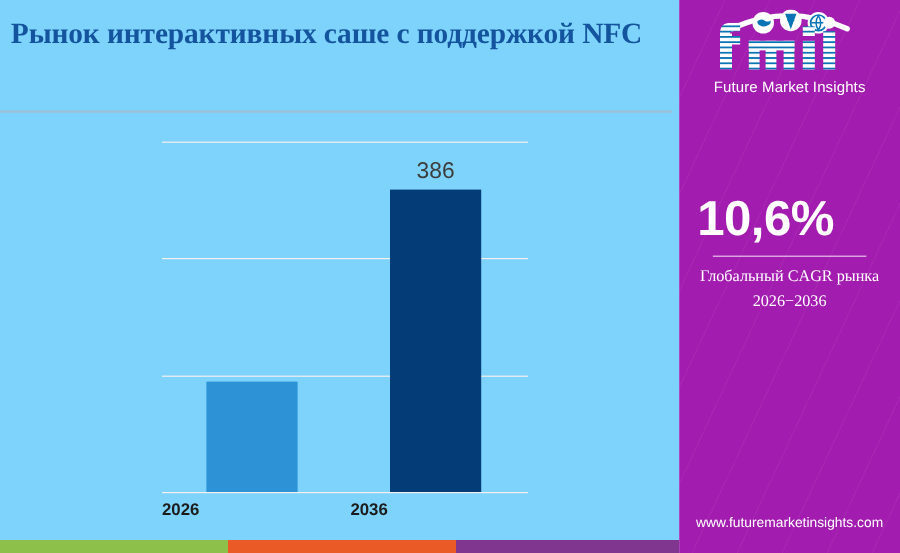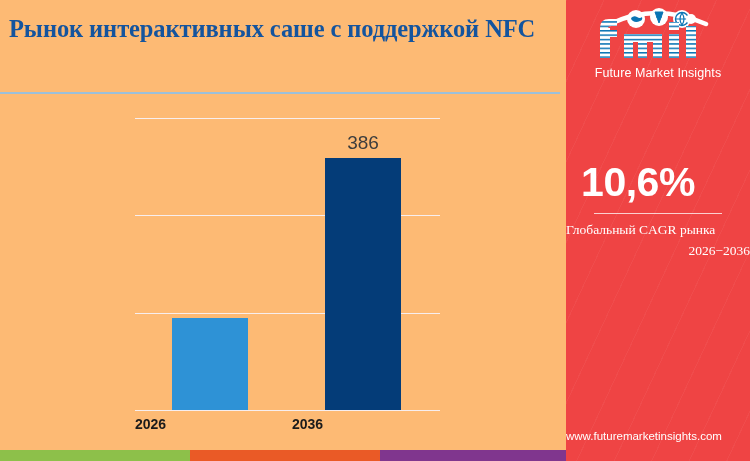--- a/index.html
+++ b/index.html
@@ -6,21 +6,21 @@
   body{
     width:750px;height:461px;
     background:#ffffff;
     font-family:"Liberation Sans", sans-serif;
     overflow:hidden;
     position:relative;
   }
   #page{position:absolute;left:0;top:0;width:750px;height:461px;background:#fff;overflow:hidden;}
 
   
-  #left-area{position:absolute;left:0;top:0;width:566px;height:461px;background:#fdba74;}
+  #left-area{position:absolute;left:0;top:0;width:566px;height:461px;background:#7dd3fc;}
 
   #header{position:absolute;left:0;top:0;width:566px;height:94px;}
   #chart-title{
     position:absolute;left:9px;top:14px;width:548px;
     font-family:"Liberation Serif", serif;
     font-weight:bold;font-size:24.5px;line-height:30px;
     color:#14549E;letter-spacing:-0.1px;white-space:nowrap;
   }
   #chart-subtitle{
     position:absolute;left:9px;top:58px;width:548px;
@@ -96,32 +96,32 @@
   #cagr-value{
     position:absolute;left:0;top:159px;width:144px;text-align:center;
     color:#ffffff;font-size:41px;font-weight:bold;letter-spacing:-0.5px;
     font-family:"Liberation Sans", sans-serif;
   }
   #cagr-rule{
     position:absolute;left:28px;top:213px;width:128px;height:1px;
     background:rgba(255,255,255,0.75);
   }
   #cagr-caption-1{
-    position:absolute;left:0;top:222px;width:184px;text-align:left;
+    position:absolute;left:0;top:222px;width:184px;text-align:center;
     color:#ffffff;font-size:13.5px;
     font-family:"Liberation Serif", serif;
   }
   #cagr-caption-2{
-    position:absolute;left:0;top:243px;width:184px;text-align:right;
+    position:absolute;left:0;top:243px;width:184px;text-align:center;
     color:#ffffff;font-size:13.5px;
     font-family:"Liberation Serif", serif;
   }
 
   #website{
-    position:absolute;left:0;top:430px;width:184px;
+    position:absolute;left:0;top:430px;width:184px;text-align:center;
     color:#ffffff;font-size:11.5px;
     font-family:"Liberation Sans", sans-serif;
   }
 </style>
 </head>
 <body>
 
 <div id="page">
 
   <div id="left-area">
@@ -146,21 +146,21 @@
     <div class="cat-label" id="cat-0">2026</div>
     <div class="cat-label" id="cat-1">2036</div>
 
     <div id="bottom-strip">
       <div class="strip-seg" id="seg-0" style="background: rgb(141, 192, 74);"></div>
       <div class="strip-seg" id="seg-1" style="background: rgb(234, 90, 38);"></div>
       <div class="strip-seg" id="seg-2" style="background: rgb(128, 54, 142);"></div>
     </div>
   </div>
 
-  <div id="right-panel" style="background: #ef4444;">
+  <div id="right-panel" style="background: #a21caf;">
     <div id="panel-texture"></div>
 
     <div id="logo-block">
       <svg id="logo-mark" viewBox="0 0 184 56">
         <defs>
           <pattern id="stripes" width="4" height="4.4" patternUnits="userSpaceOnUse">
             <rect width="4" height="4.4" fill="#ffffff"></rect>
             <rect width="4" height="1.5" fill="#0A74B4"></rect>
           </pattern>
           <clipPath id="clipF">

